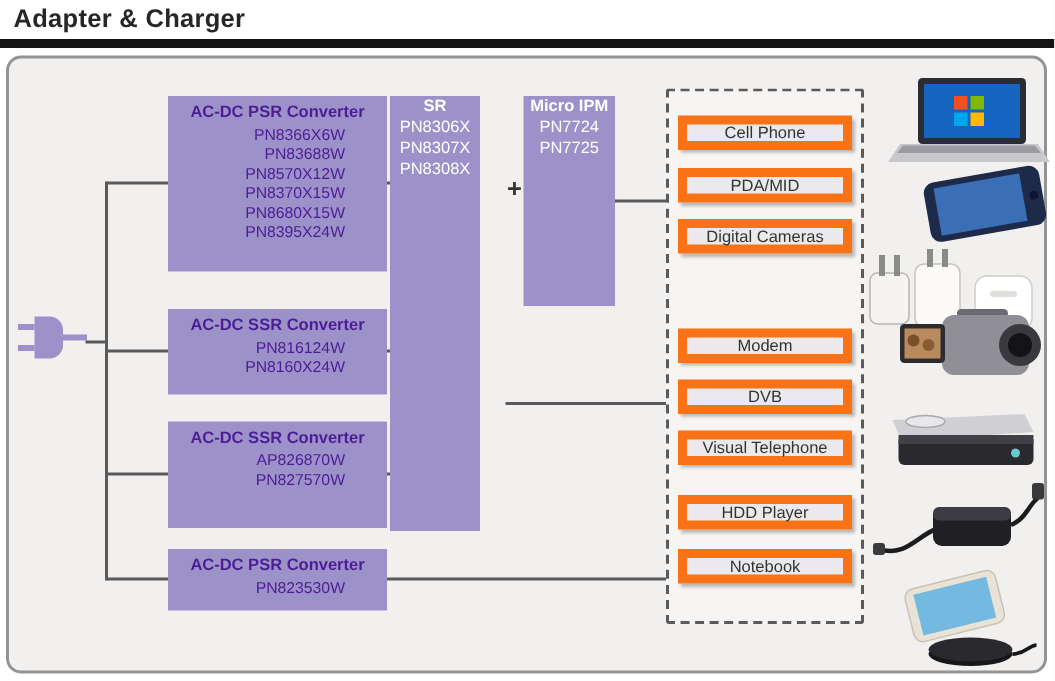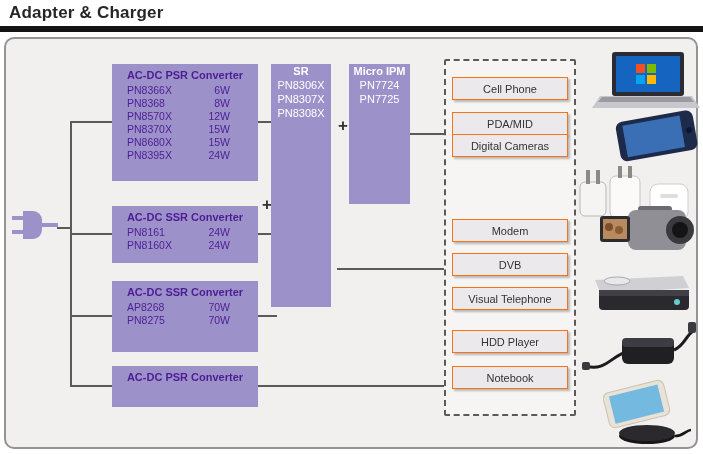--- a/index.html
+++ b/index.html
@@ -6,29 +6,29 @@
   .page{position:relative;width:703px;height:454px;background:#ffffff;
         font-family:"Liberation Sans",sans-serif;overflow:hidden;}
   .title{position:absolute;top:3px;font-size:17px;font-weight:bold;color:#262626;letter-spacing:.2px;}
   .title.left{left:9px}
   .title.right{right:9px}
   .header-bar{position:absolute;top:26px;left:0;width:703px;height:6px;background:#141414;}
   .panel{position:absolute;left:4px;top:37px;width:694px;height:412px;border:2px solid #939393;
          border-radius:10px;background:#f2f0ee;box-sizing:border-box;}
   .pbox{position:absolute;background:#9d91c9;color:#4c1d95;box-sizing:border-box;}
   .pbox-title{font-weight:bold;font-size:11px;text-align:center;padding:5px 0 3px;white-space:nowrap;}
-  .prow{display:flex;justify-content:space-between;font-size:10.5px;line-height:13px;padding:0 28px 0 15px;gap:32px;}
+  .prow{display:flex;justify-content:flex-end;font-size:10.5px;line-height:13px;padding:0 28px 0 15px;}
   .vbox{position:absolute;background:#9d91c9;color:#fff;display:flex;flex-direction:column;
         align-items:center;font-size:11px;line-height:14px;box-sizing:border-box;text-align:center;}
   .vtitle{font-weight:bold;}
   .plus{position:absolute;font-size:17px;font-weight:bold;color:#333;text-align:center;}
   .line{position:absolute;background:#5a5a5a;}
   .dashed-box{position:absolute;left:444px;top:59px;width:132px;height:357px;border:2px dashed #5a5a5a;
               box-sizing:border-box;background:rgba(255,255,255,.35);border-radius:2px;}
-  .app-label{position:absolute;left:452px;width:116px;height:23px;background:#ebe9ec;border:1px solid #f97316;
+  .app-label{position:absolute;left:452px;width:116px;height:23px;background:#ebe9ec;border:6px solid #f97316;
              box-shadow:2px 2px 2px rgba(0,0,0,.25);display:flex;align-items:center;justify-content:center;
              font-size:11px;color:#333;box-sizing:border-box;white-space:nowrap;}
   .ac-label{position:absolute;left:8px;top:248px;width:62px;text-align:center;font-size:11px;
             font-weight:bold;color:#333;line-height:12px;}
   .ac-label span{display:block;}
   .photo{position:absolute;}
 </style>
 </head>
 <body>
 
@@ -106,42 +106,46 @@
       <span>70W</span>
     </div>
     <div class="prow">
       <span>PN8275</span>
       <span>70W</span>
     </div>
   </div>
 
   <div class="pbox" style="left:112px;top:366px;width:146px;height:41px">
     <div class="pbox-title">AC-DC PSR Converter</div>
+    <div class="prow">
+      <span>PN8235</span>
+      <span>30W</span>
+    </div>
   </div>
 
   <div class="plus" style="left:257px;top:195px;width:20px">+</div>
   <div class="plus" style="left:333px;top:116px;width:20px">+</div>
 
-  <div class="vbox" style="left:271px;top:64px;width:60px;height:243px">
+  <div class="vbox" style="left:260px;top:64px;width:60px;height:290px">
     <div class="vtitle">SR</div>
     <div>PN8306X</div>
     <div>PN8307X</div>
     <div>PN8308X</div>
   </div>
 
   <div class="vbox" style="left:349px;top:64px;width:61px;height:140px">
     <div class="vtitle">Micro IPM</div>
     <div>PN7724</div>
     <div>PN7725</div>
   </div>
 
   <div class="dashed-box"></div>
   <div class="app-label" style="top:77px">Cell Phone</div>
   <div class="app-label" style="top:112px">PDA/MID</div>
-  <div class="app-label" style="top:134px">Digital Cameras</div>
+  <div class="app-label" style="top:146px">Digital Cameras</div>
   <div class="app-label" style="top:219px">Modem</div>
   <div class="app-label" style="top:253px">DVB</div>
   <div class="app-label" style="top:330px">HDD Player</div>
   <div class="app-label" style="top:287px">Visual Telephone</div>
   <div class="app-label" style="top:366px">Notebook</div>
 
   <svg class="photo" style="left:592px;top:50px" width="108" height="64" viewBox="0 0 108 64">
     <rect x="20" y="2" width="72" height="44" rx="3" fill="#2b2b33"></rect>
     <rect x="24" y="6" width="64" height="36" fill="#1565c0"></rect>
     <rect x="44" y="14" width="9" height="9" fill="#f25022"></rect>

